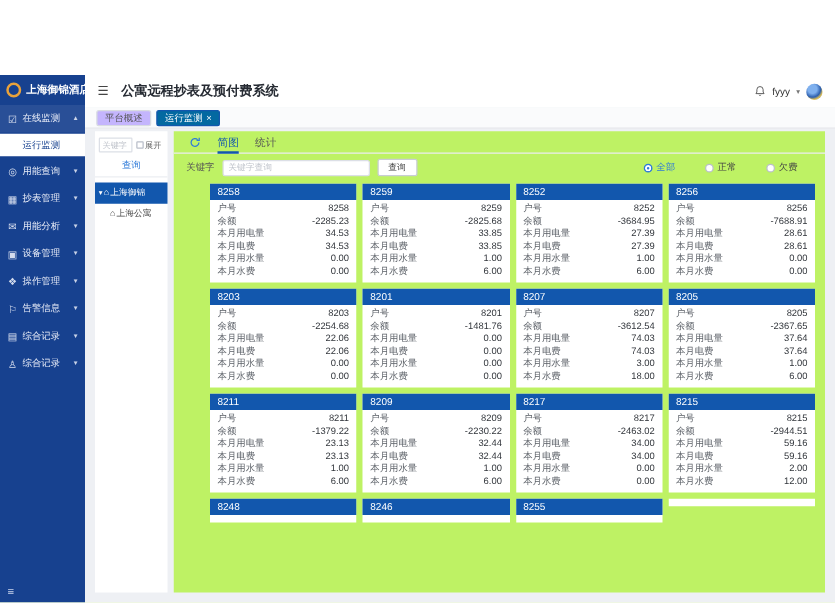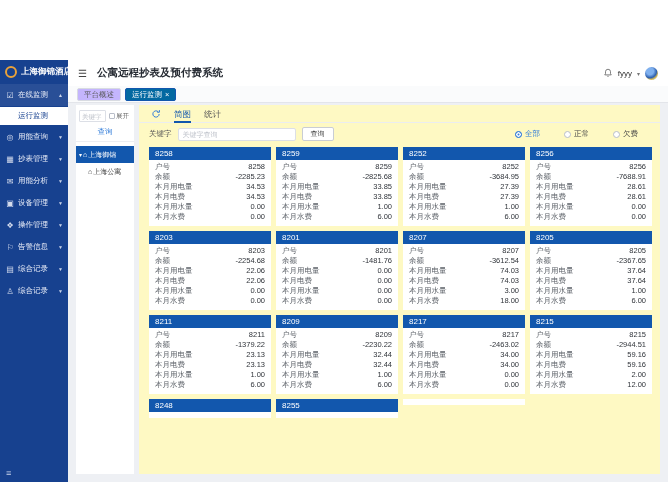--- a/index.html
+++ b/index.html
@@ -46,36 +46,36 @@
   .expand-box { width: 6px; height: 6px; border: 1px solid #b9bec9; border-radius: 1px; margin-left: 3px; background: #fff; cursor: pointer; flex: 0 0 auto; }
   .expand-label { font-size: 6.5px; color: #666; margin-left: 1px; white-space: nowrap; }
   .tree-query { text-align: center; color: #2f7bd9; font-size: 7.5px; padding: 2px 0 4px; border-bottom: 1px solid #eceef2; cursor: pointer; }
   .tree-nodes { padding-top: 4px; }
   .tree-node { height: 17px; line-height: 17px; white-space: nowrap; cursor: pointer; }
   .tree-node.selected { background: #1257ad; color: #fff; padding-left: 3px; }
   .tree-node.child { padding-left: 12px; color: #444; }
   .tn-caret { font-size: 6px; margin-right: 1px; }
   .tn-ico { font-size: 7px; margin-right: 1px; }
 
-  .main-panel { position: absolute; left: 71px; top: 2px; right: 8px; bottom: 8px; background: #fef9c3; overflow: hidden; }
+  .main-panel { position: absolute; left: 71px; top: 2px; right: 8px; bottom: 8px; background: #bef264; overflow: hidden; }
   .view-tabs { height: 18px; border-bottom: 1px solid #ebedf0; display: flex; align-items: center; gap: 13px; padding: 0 12px; font-size: 8.5px; color: #555; }
   .refresh { display: inline-flex; cursor: pointer; }
   .view-tab { cursor: pointer; height: 18px; line-height: 18px; }
   .view-tab.active { color: #1257ad; border-bottom: 2px solid #1257ad; }
   .filter-row { height: 22px; display: flex; align-items: center; padding: 0 10px; font-size: 7.5px; color: #555; }
   .kw { width: 118px; height: 13px; border: 1px solid #dcdfe6; border-radius: 2px; font-size: 7px; padding: 0 4px; margin: 0 6px; color: #333; }
   input::placeholder { color: #c0c4cc; }
   .query-btn { height: 14px; padding: 0 8px; border: 1px solid #c9cdd4; background: #fff; font-size: 7px; color: #444; border-radius: 2px; font-family: inherit; cursor: pointer; }
   .radio-group { margin-left: auto; display: flex; gap: 24px; align-items: center; font-size: 7.5px; color: #444; padding-right: 12px; }
   .radio { display: inline-flex; align-items: center; cursor: pointer; }
   .radio-dot { width: 7px; height: 7px; border: 1px solid #b9bec9; border-radius: 50%; margin-right: 3px; background: #fff; }
   .radio.checked { color: #2f7bd9; }
   .radio.checked .radio-dot { border-color: #2f7bd9; background: #2f7bd9; box-shadow: inset 0 0 0 1.5px #fff; }
 
-  .cards-grid { display: grid; grid-template-columns: repeat(4, 1fr); gap: 5px; padding: 2px 8px 0 10px; align-items: start; }
+  .cards-grid { display: grid; grid-template-columns: repeat(4, 1fr); gap: 5px; padding: 2px 8px 0 10px; align-items: start; margin-left: 19px; }
   .card { background: #fff; cursor: pointer; }
   .chead { background: #1257ad; color: #fff; font-size: 8px; height: 13px; line-height: 13px; padding: 0 6px; }
   .cbody { padding: 2px 0 4px; }
   .crow { display: flex; justify-content: space-between; font-size: 7.5px; color: #5a5f66; height: 10px; line-height: 10px; padding: 0 6px; }
   .cv { color: #30343a; }
 </style>
 </head>
 <body>
 
 <div class="app">
@@ -555,20 +555,24 @@
                 <span class="cl">本月水费</span>
                 <span class="cv">12.00</span>
               </div>
             </div>
           </div>
           <div class="card">
             <div class="chead">8248</div>
             <div class="cbody"></div>
           </div>
           <div class="card">
+            <div class="chead">8246</div>
+            <div class="cbody"></div>
+          </div>
+          <div class="card">
             <div class="chead">8255</div>
             <div class="cbody"></div>
           </div>
           <div class="card">
             <div class="cbody"></div>
           </div>
         </div>
     </section>
 
   </div>

